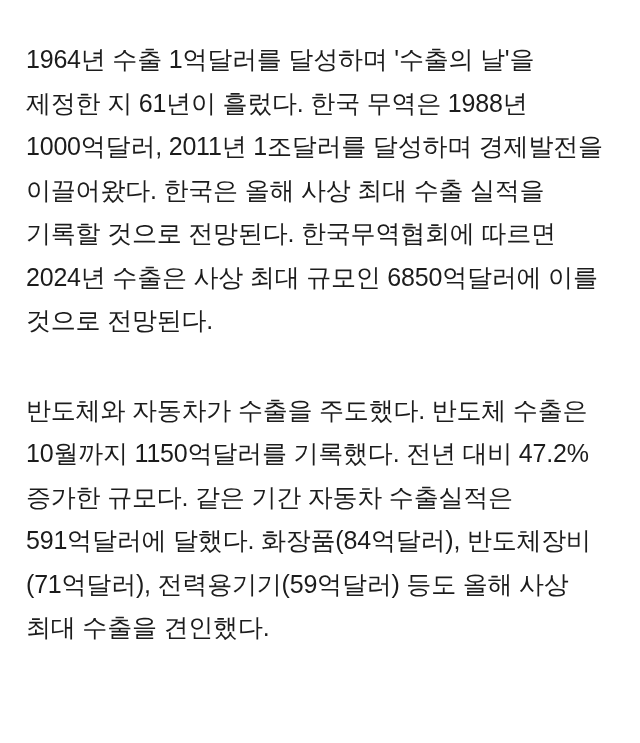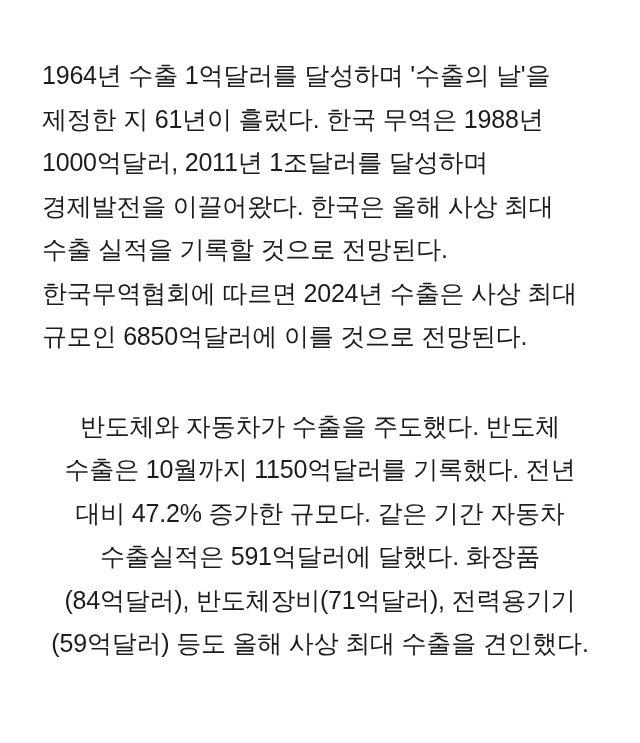--- a/index.html
+++ b/index.html
@@ -17,27 +17,26 @@
   .article {
     padding: 38px 26px 0 26px;
     box-sizing: border-box;
     width: 640px;
   }
   .para {
     font-size: 25px;
     line-height: 1.74;
     letter-spacing: -0.2px;
     color: #1c1c1c;
-    margin: 16px;
+    margin: 0;
     word-break: keep-all;
     text-align: left;
   }
   .para + .para {
     margin-top: 46px;
-    text-align: center;
   }
 </style>
 </head>
 <body>
 
 <div class="article">
   <p class="para">1964년 수출 1억달러를 달성하며 '수출의 날'을 제정한 지 61년이 흘렀다. 한국 무역은 1988년 1000억달러, 2011년 1조달러를 달성하며 경제발전을 이끌어왔다. 한국은 올해 사상 최대 수출 실적을 기록할 것으로 전망된다. 한국무역협회에 따르면 2024년 수출은 사상 최대 규모인 6850억달러에 이를 것으로 전망된다.</p>
   <p class="para">반도체와 자동차가 수출을 주도했다. 반도체 수출은 10월까지 1150억달러를 기록했다. 전년 대비 47.2% 증가한 규모다. 같은 기간 자동차 수출실적은 591억달러에 달했다. 화장품(84억달러), 반도체장비(71억달러), 전력용기기(59억달러) 등도 올해 사상 최대 수출을 견인했다.</p>
 </div>
 

